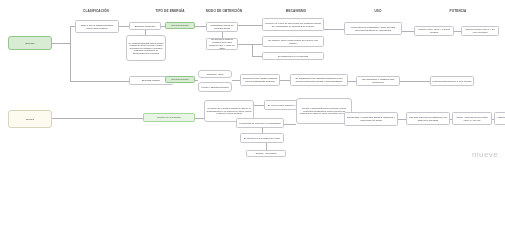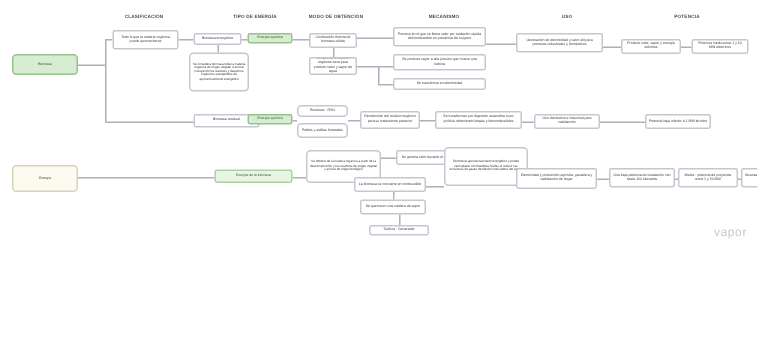--- a/index.html
+++ b/index.html
@@ -187,15 +187,15 @@
   <div class="node plain round" style="left:296px;top:98px;width:56px;height:26px;font-size:2.1px;">Permite el aprovechamiento energético y puede reemplazar combustibles fósiles al reducir las emisiones de gases de efecto invernadero del sector</div>
 
   <div class="node plain" style="left:344px;top:112px;width:54px;height:14px;">Electricidad y producción agrícola, ganadera y calefacción de hogar</div>
 
   <div class="node plain" style="left:406px;top:112px;width:44px;height:13px;">Una baja potencia de instalación con hasta 100 kilovatios</div>
 
   <div class="node plain" style="left:452px;top:112px;width:40px;height:13px;">Media · potencia de proyectos entre 1 y 50 MW</div>
 
   <div class="node plain" style="left:494px;top:112px;width:32px;height:13px;">Alcanza el rendimiento en la planta</div>
 
-  <div class="watermark">vapor</div>
+  <div class="watermark">mueve</div>
 
 </div>
 
 </body></html>

